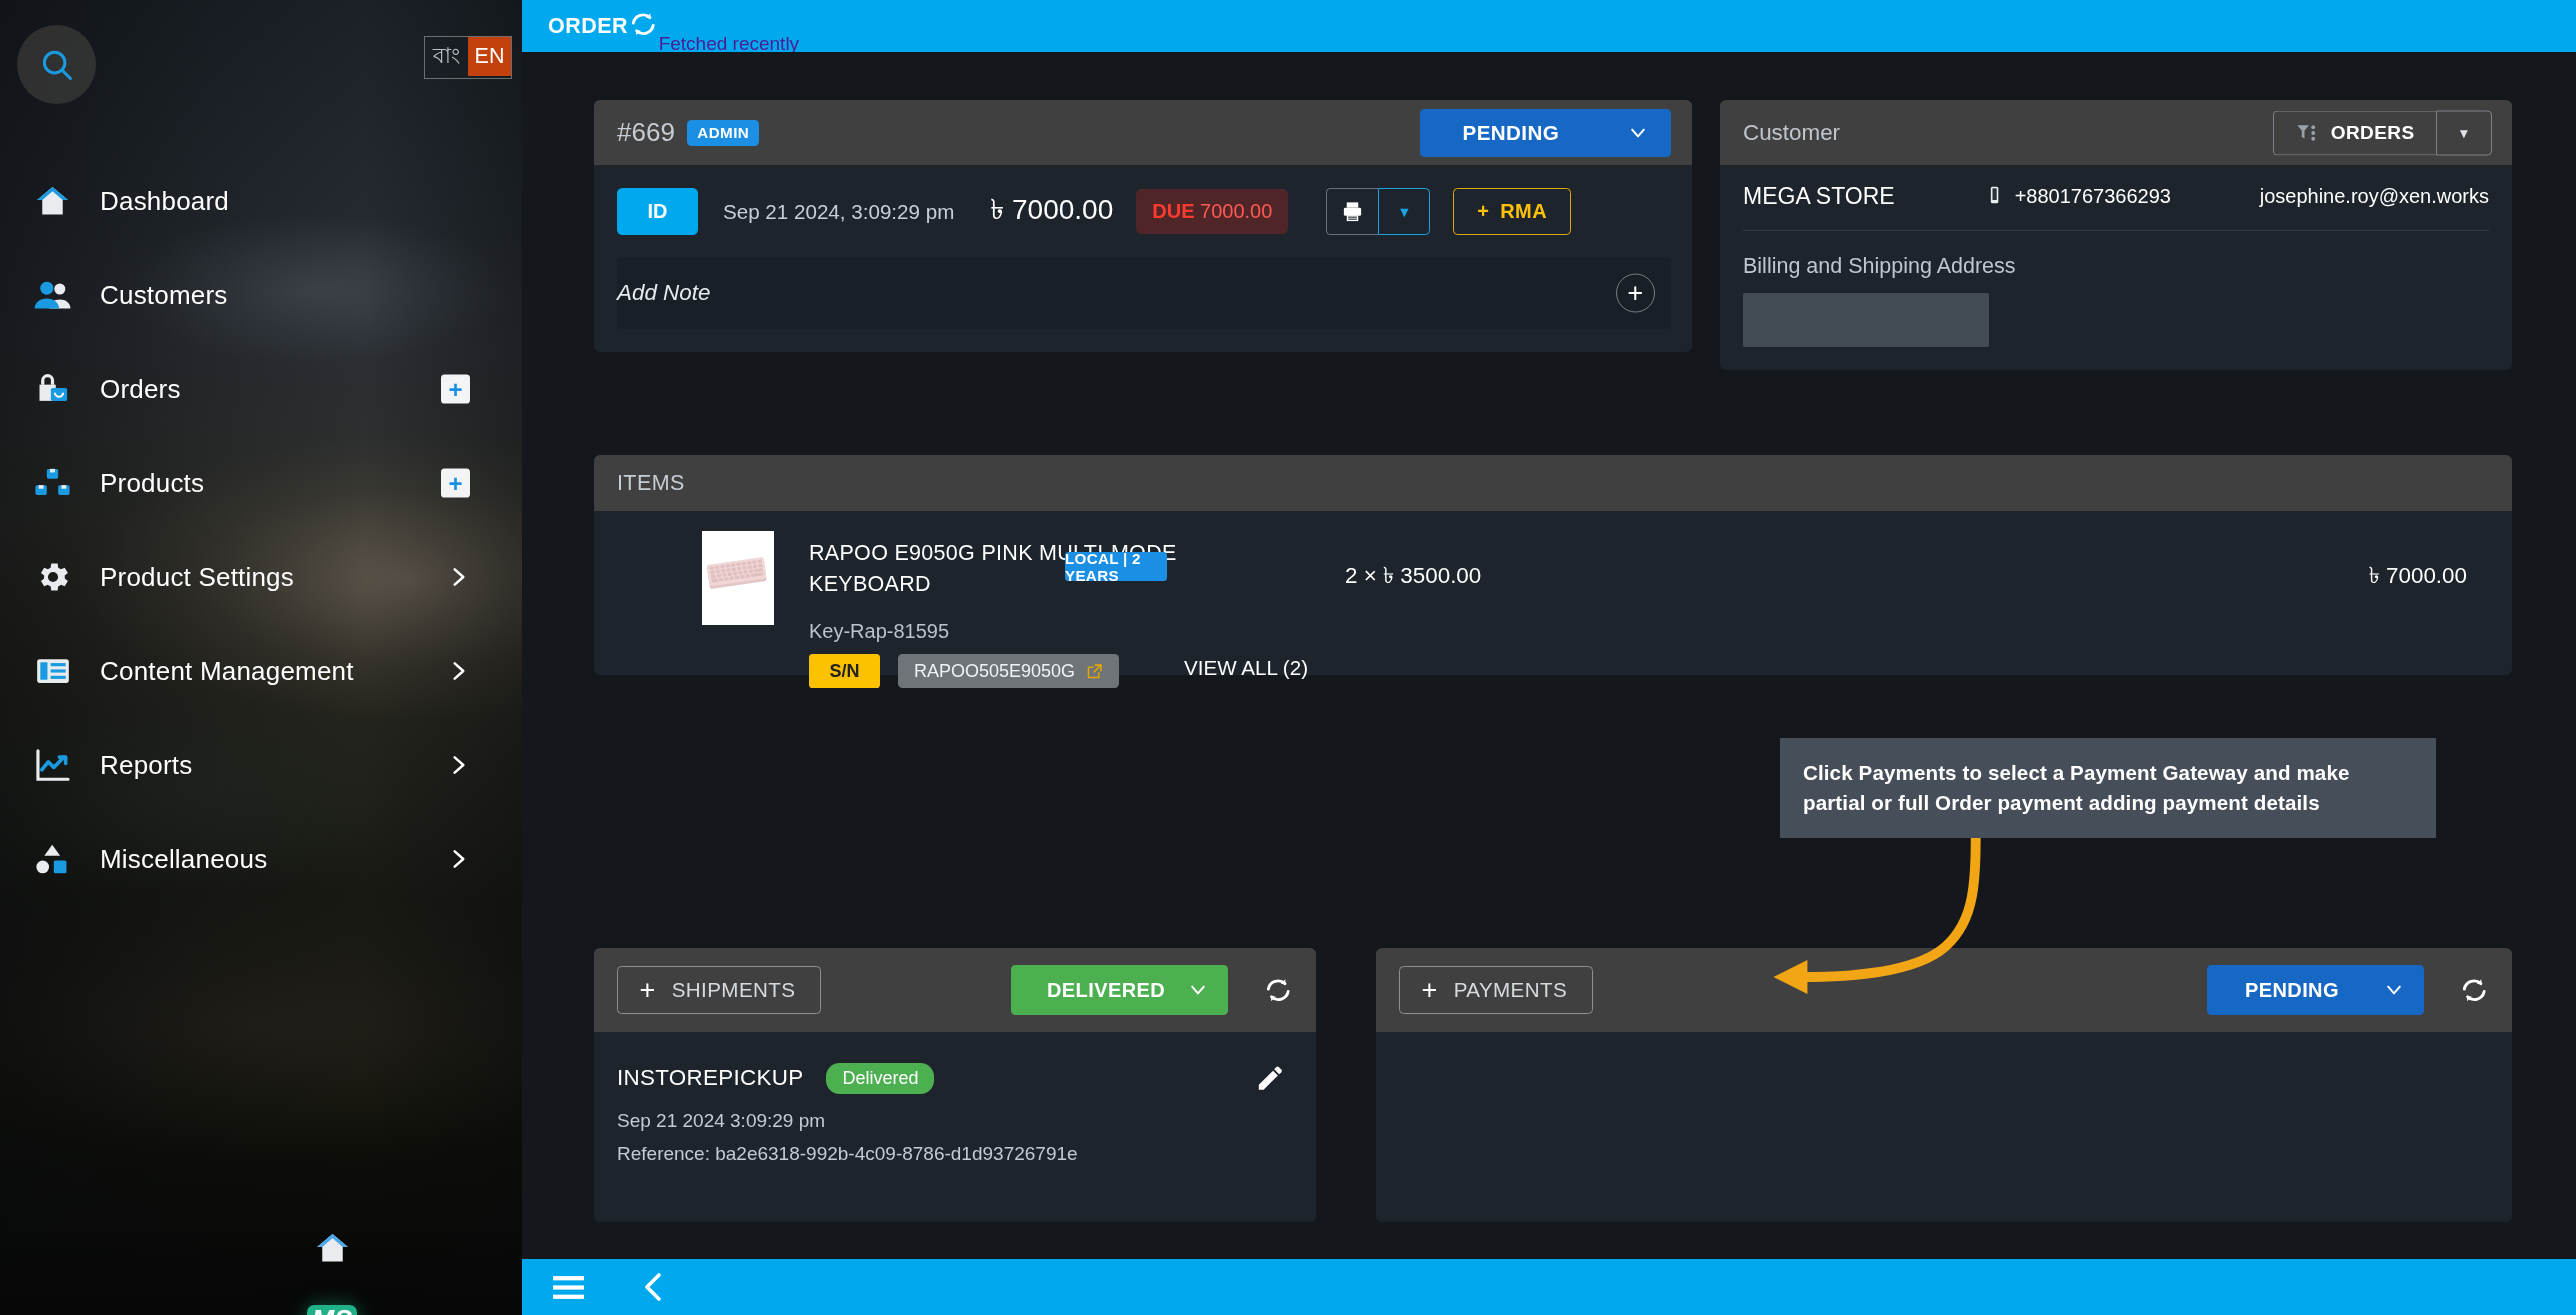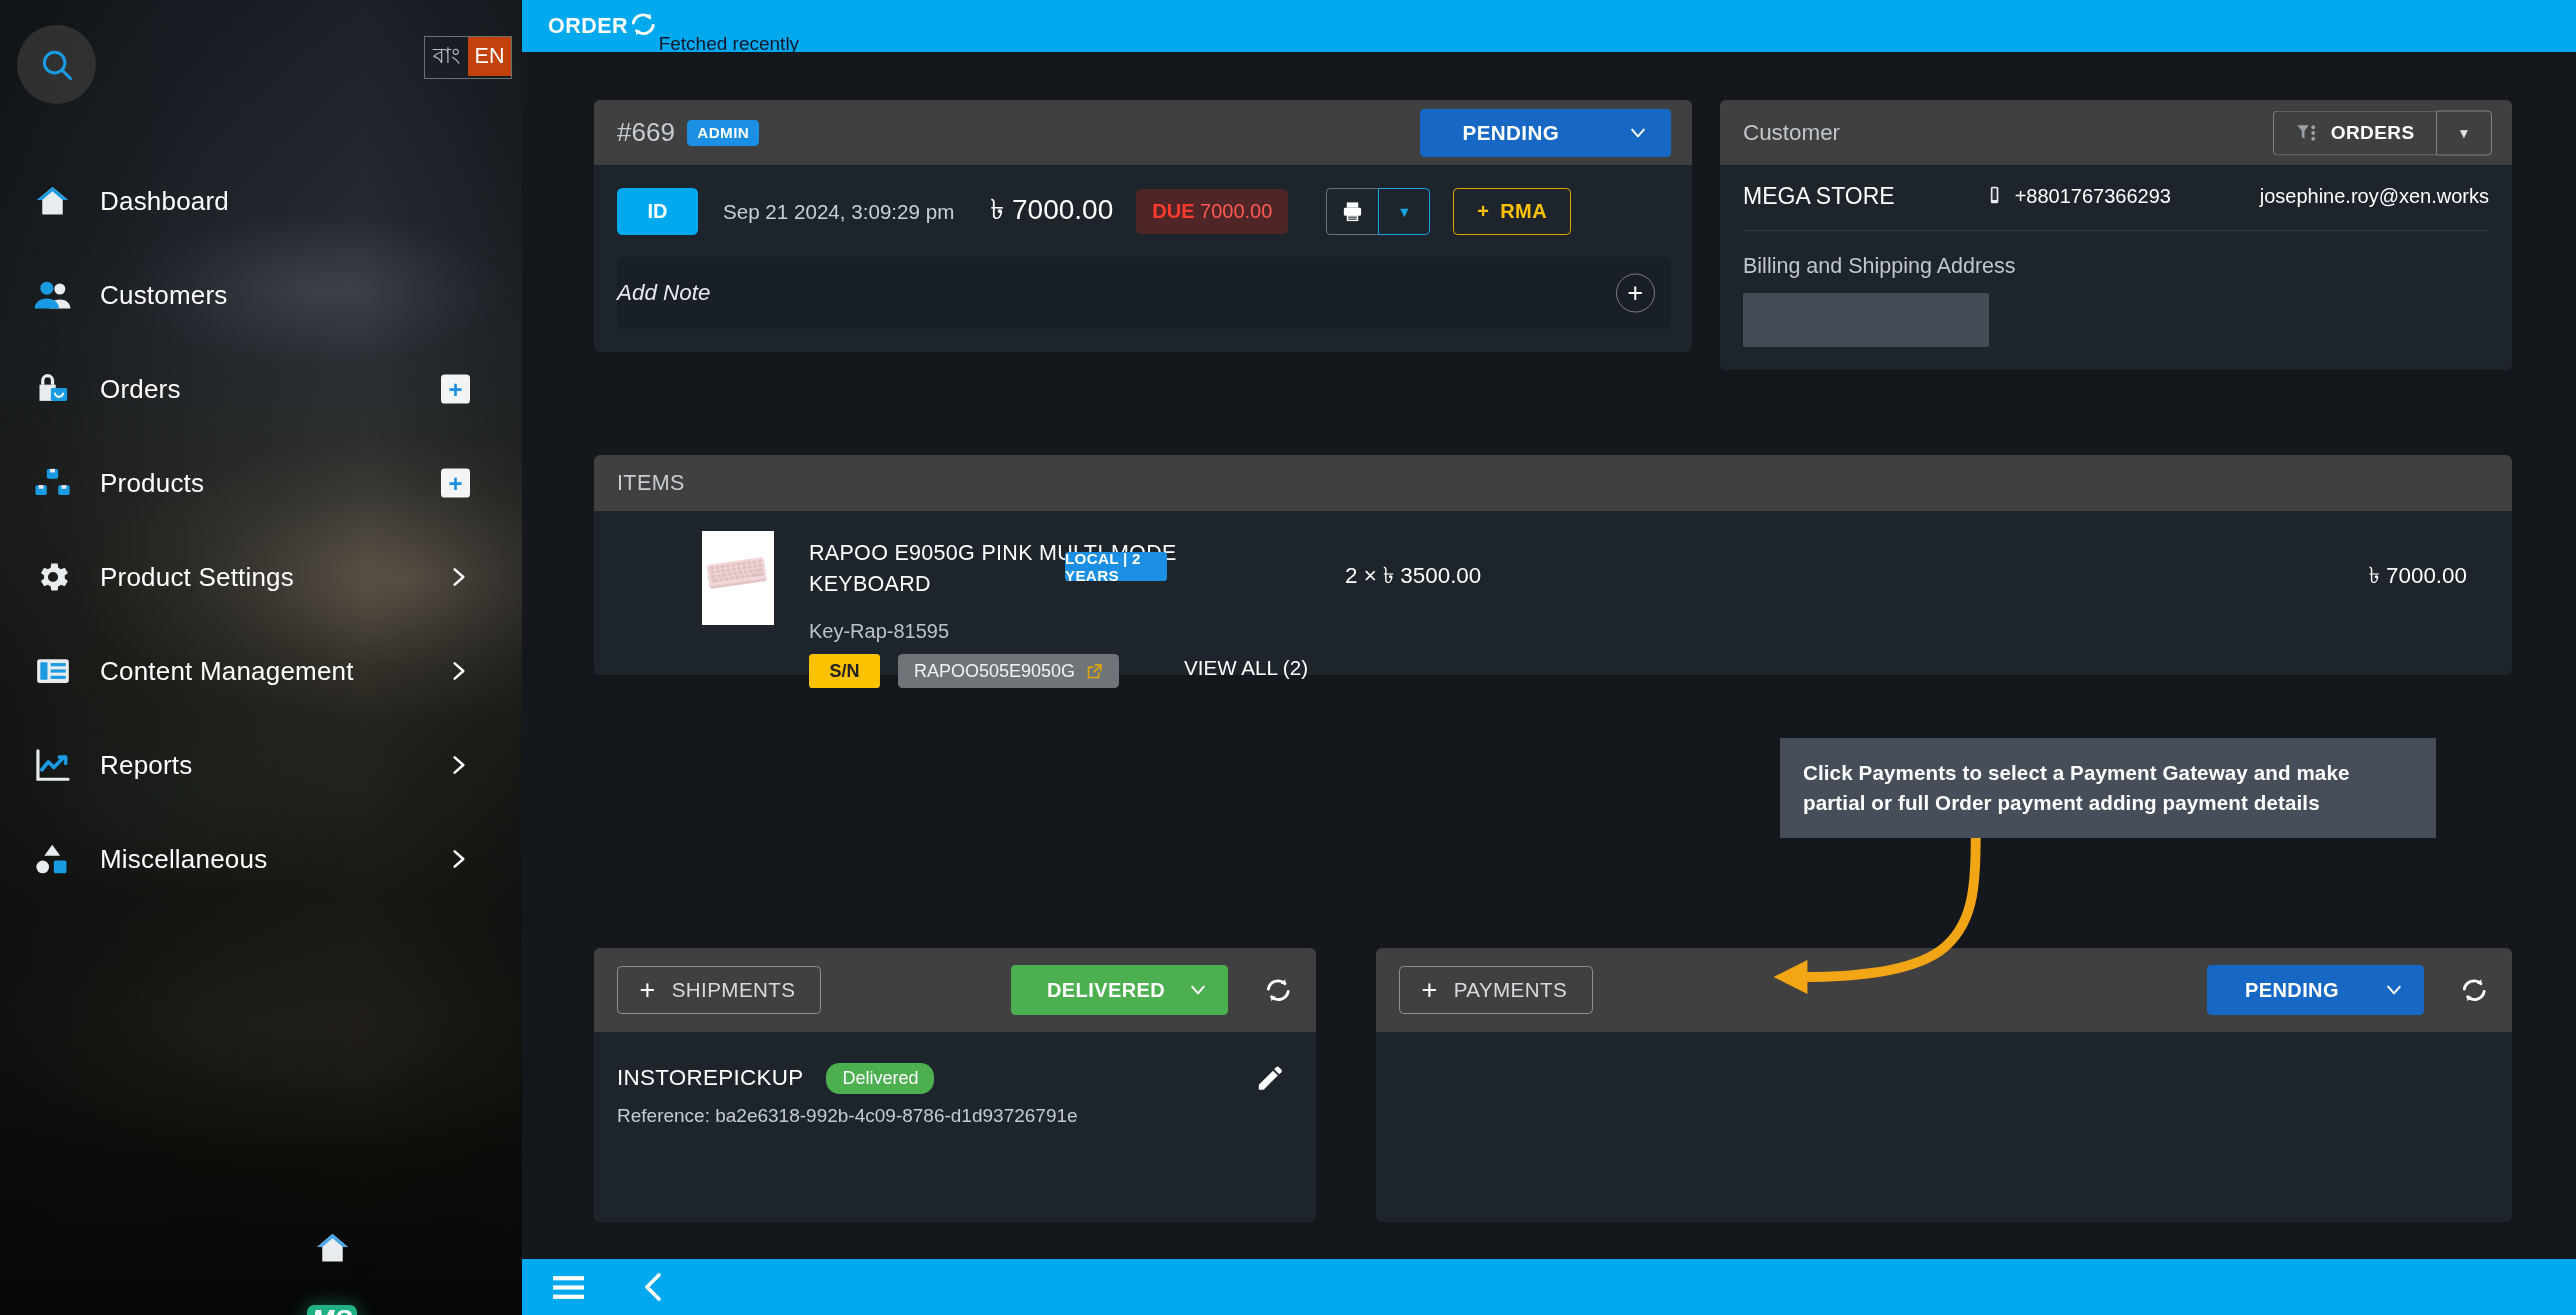--- a/index.html
+++ b/index.html
@@ -89,21 +89,21 @@
     color: #fff; font-size: 27px; font-weight: 700; font-style: italic;
     box-shadow: 0 0 20px rgba(32,177,134,0.45);
   }
 
   
   #topbar {
     position: absolute; left: 522px; top: 0; width: 2054px; height: 52px;
     background: #00a8ee; display: flex; align-items: center; padding-left: 26px;
   }
   #topbar-title { font-size: 21.5px; font-weight: 700; color: #fff; letter-spacing: 0.5px; }
-  #fetched-text { font-size: 19px; color: #0f172a; margin-top: 36px; }
+  #fetched-text { font-size: 19px; color: #4c1d95; margin-top: 36px; }
 
   
   #main {
     position: absolute; left: 522px; top: 52px;
     width: 2054px; height: 1208px;
     background: #14181d; overflow: hidden;
   }
 
   .card { background: #1d242c; border-radius: 6.3px; }
   .card-head { background: #404040; border-radius: 6.3px 6.3px 0 0; }
@@ -577,20 +577,21 @@
       <div id="ship-row">
         <span id="ship-method">INSTOREPICKUP</span>
         <span id="ship-badge">Delivered</span>
       </div>
       <span id="ship-edit">
         <svg width="30.5" height="30.5" viewBox="0 0 24 24">
           <path d="M3 17.2V21h3.8L18 9.8 14.2 6z" fill="#fff"></path>
             <path d="M20.7 7.3a1.5 1.5 0 000-2.1l-1.9-1.9a1.5 1.5 0 00-2.1 0l-1.6 1.6L19 8.9z" fill="#fff"></path>
         </svg>
       </span>
+      <div id="ship-date">Sep 21 2024 3:09:29 pm</div>
       <div id="ship-ref">Reference: ba2e6318-992b-4c09-8786-d1d93726791e</div>
     </div>
   </div>
 
   <div id="pay-card" class="card">
     <div class="panel-head card-head">
       <div class="add-btn">
         <span class="plus">+</span>
         <span>PAYMENTS</span>
       </div>

